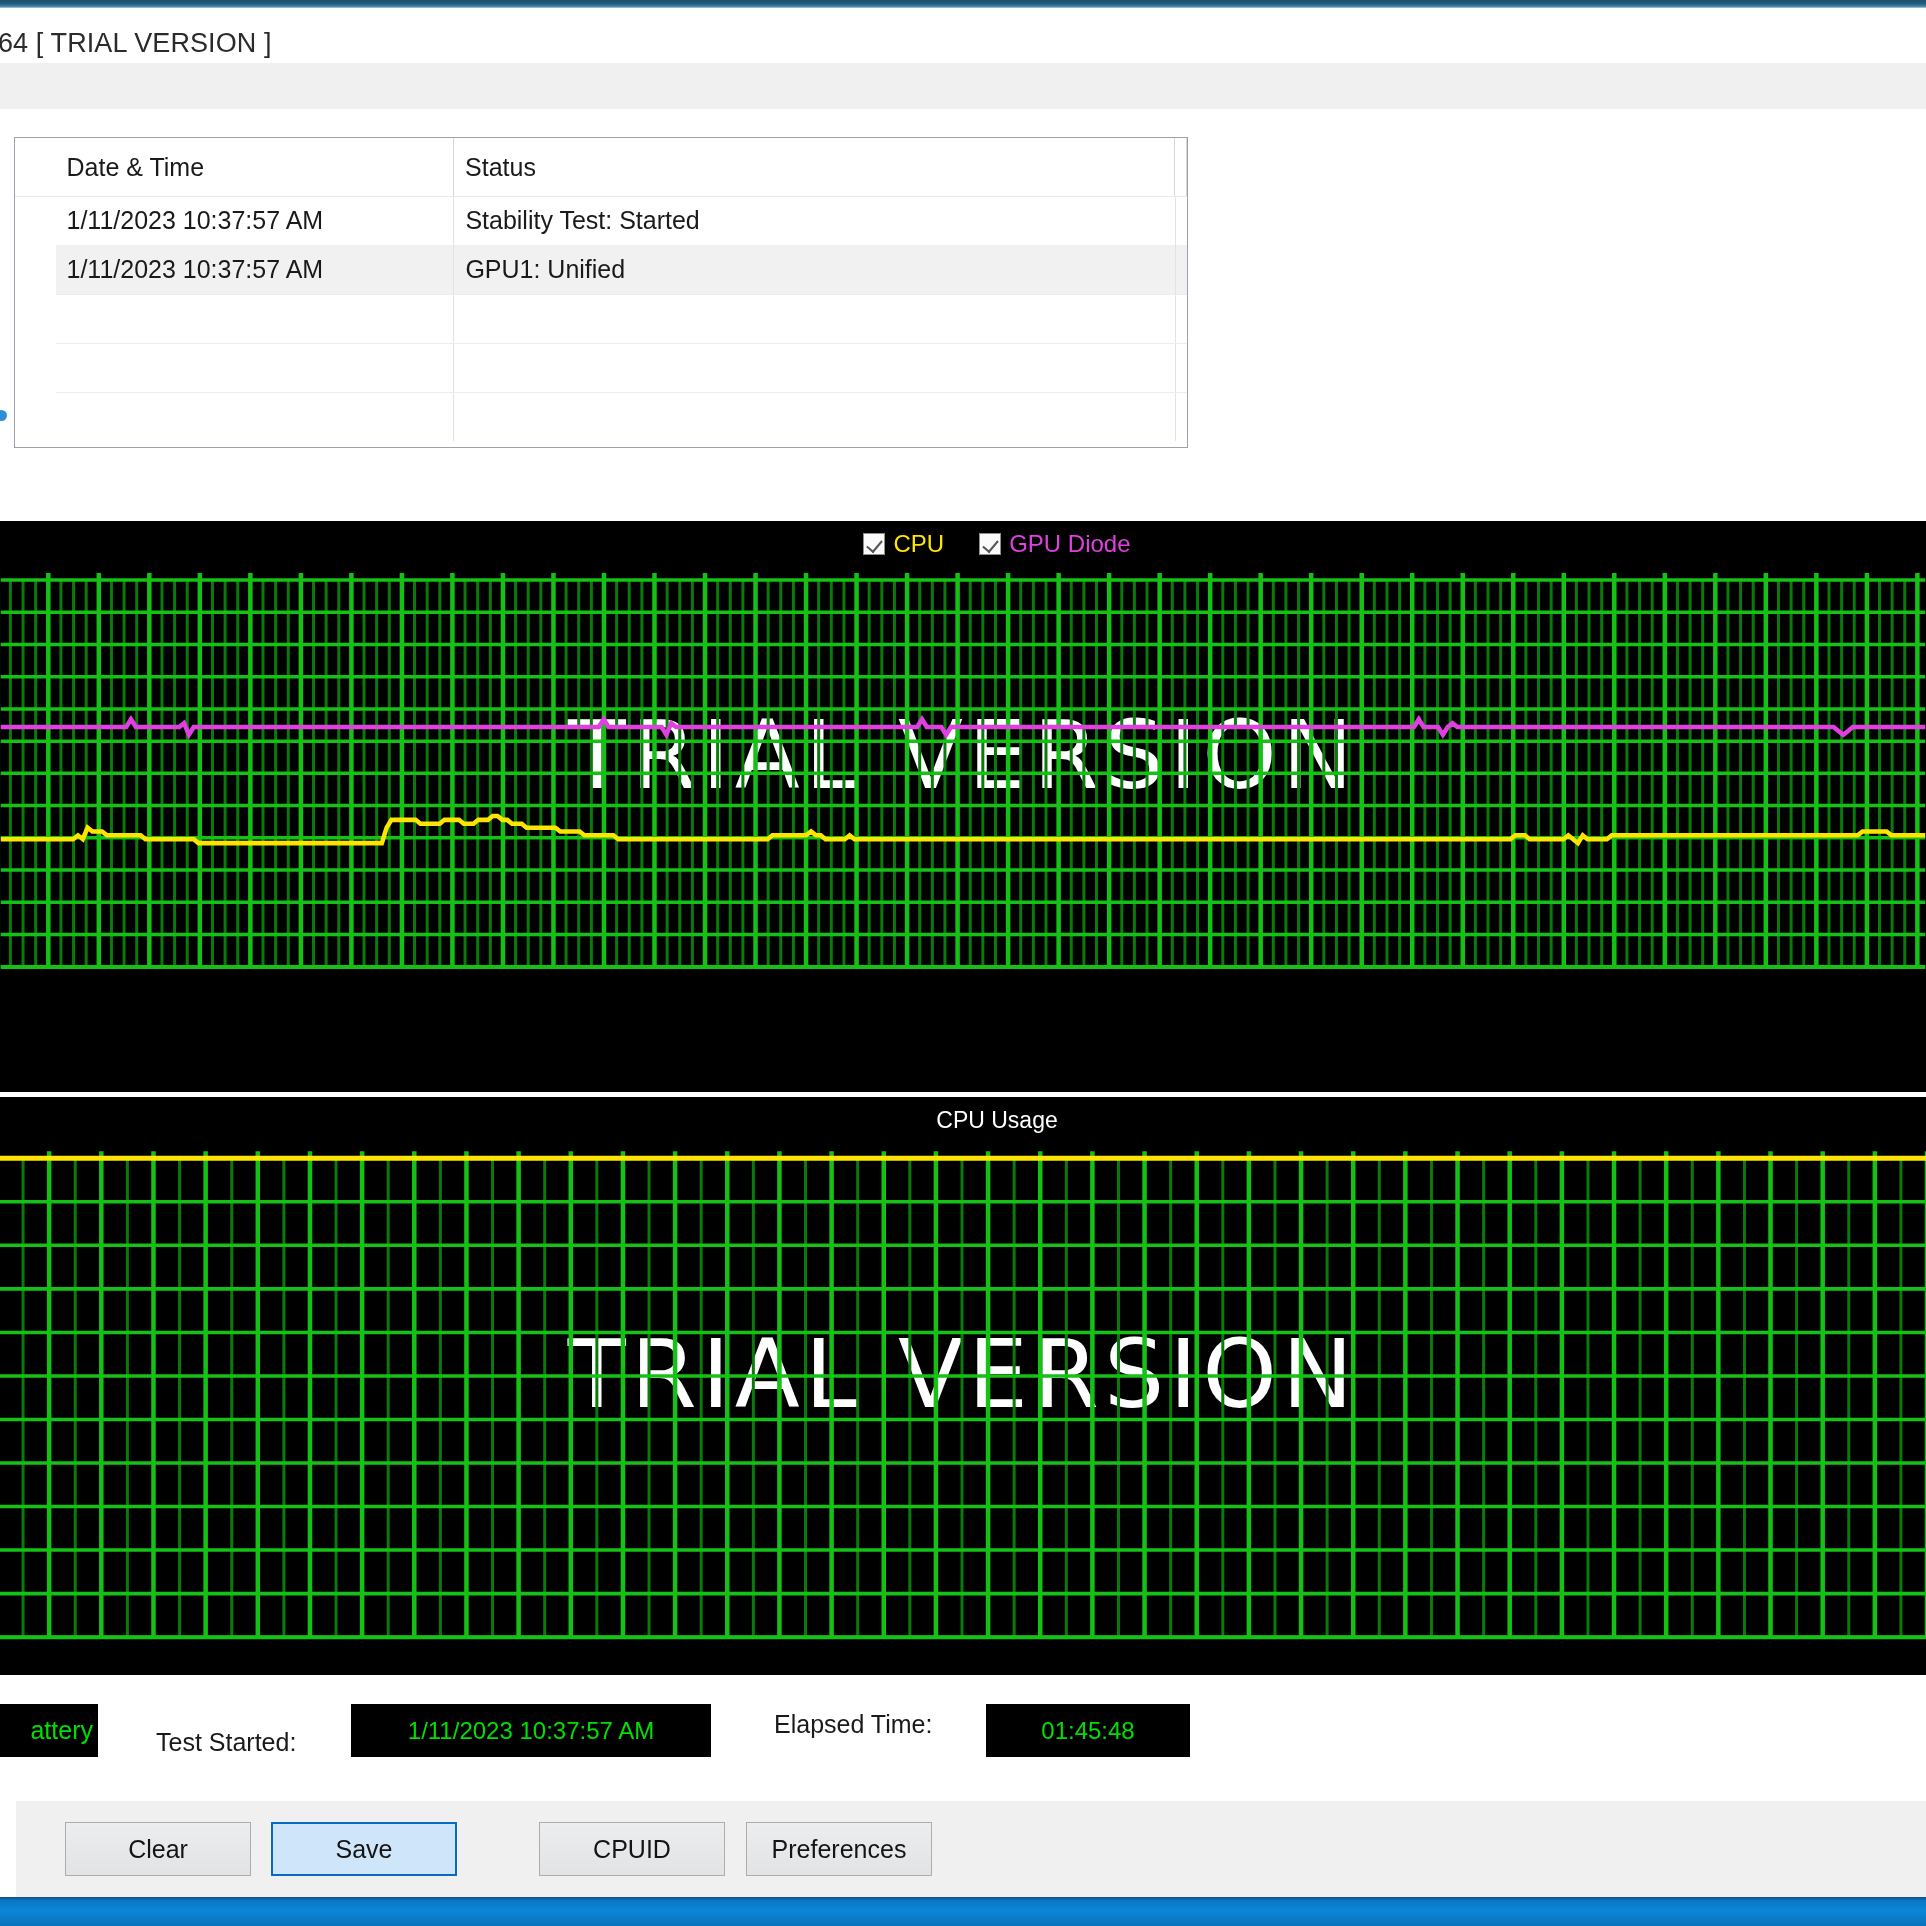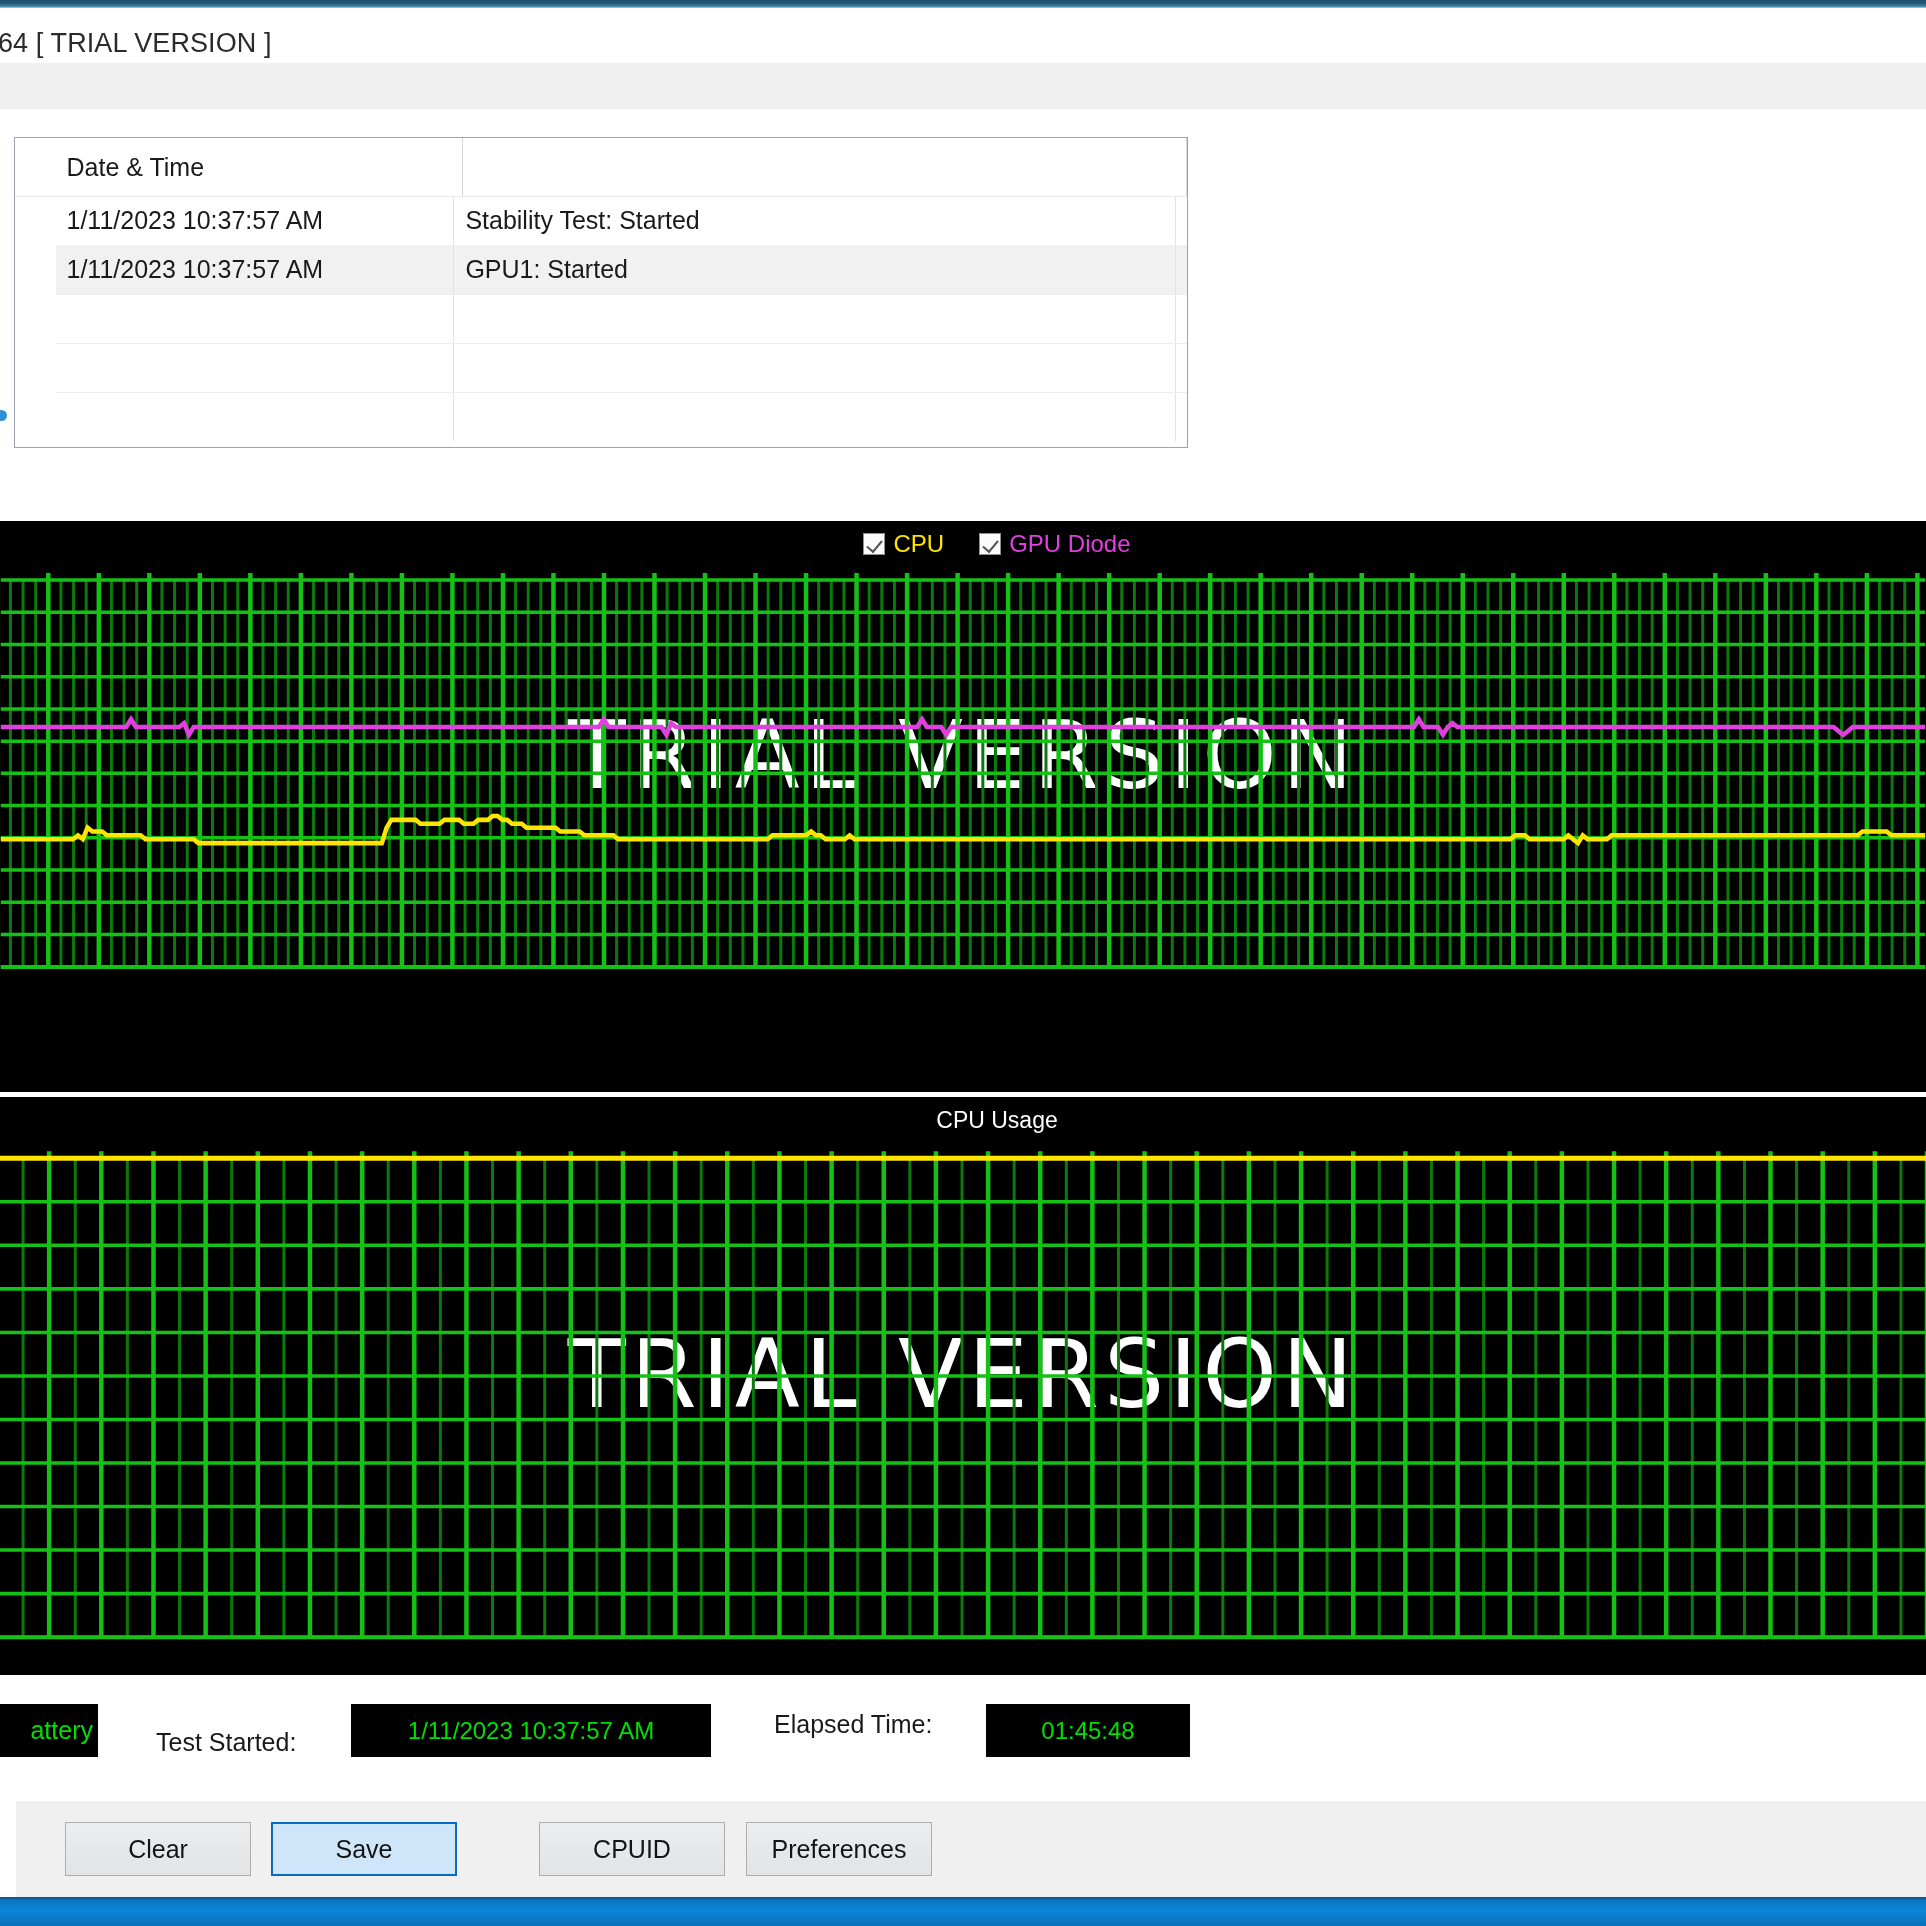--- a/index.html
+++ b/index.html
@@ -183,33 +183,34 @@
     <div class="titlebar-text">64  [ TRIAL VERSION ]</div>
   </div>
 
   <div class="toolband"></div>
 
   <div class="log-wrap">
     <div class="left-blue-dot"></div>
     <div class="log-table">
       <div class="log-row header">
         <div class="cell c-date">Date &amp; Time</div>
+        <div class="cell c-status">Status</div>
         <div class="cell c-extra"></div>
       </div>
       <div class="hdr-sep"></div>
 
       <div class="log-row">
         <div class="cell c-date">1/11/2023 10:37:57 AM</div>
         <div class="cell c-status">Stability Test: Started</div>
         <div class="cell c-extra"></div>
       </div>
 
       <div class="log-row alt">
         <div class="cell c-date">1/11/2023 10:37:57 AM</div>
-        <div class="cell c-status">GPU1: Started</div>
+        <div class="cell c-status">GPU1: Unified</div>
         <div class="cell c-extra"></div>
       </div>
 
       <div class="log-row empty">
         <div class="cell c-date"></div>
         <div class="cell c-status"></div>
         <div class="cell c-extra"></div>
       </div>
       <div class="log-row empty">
         <div class="cell c-date"></div>

